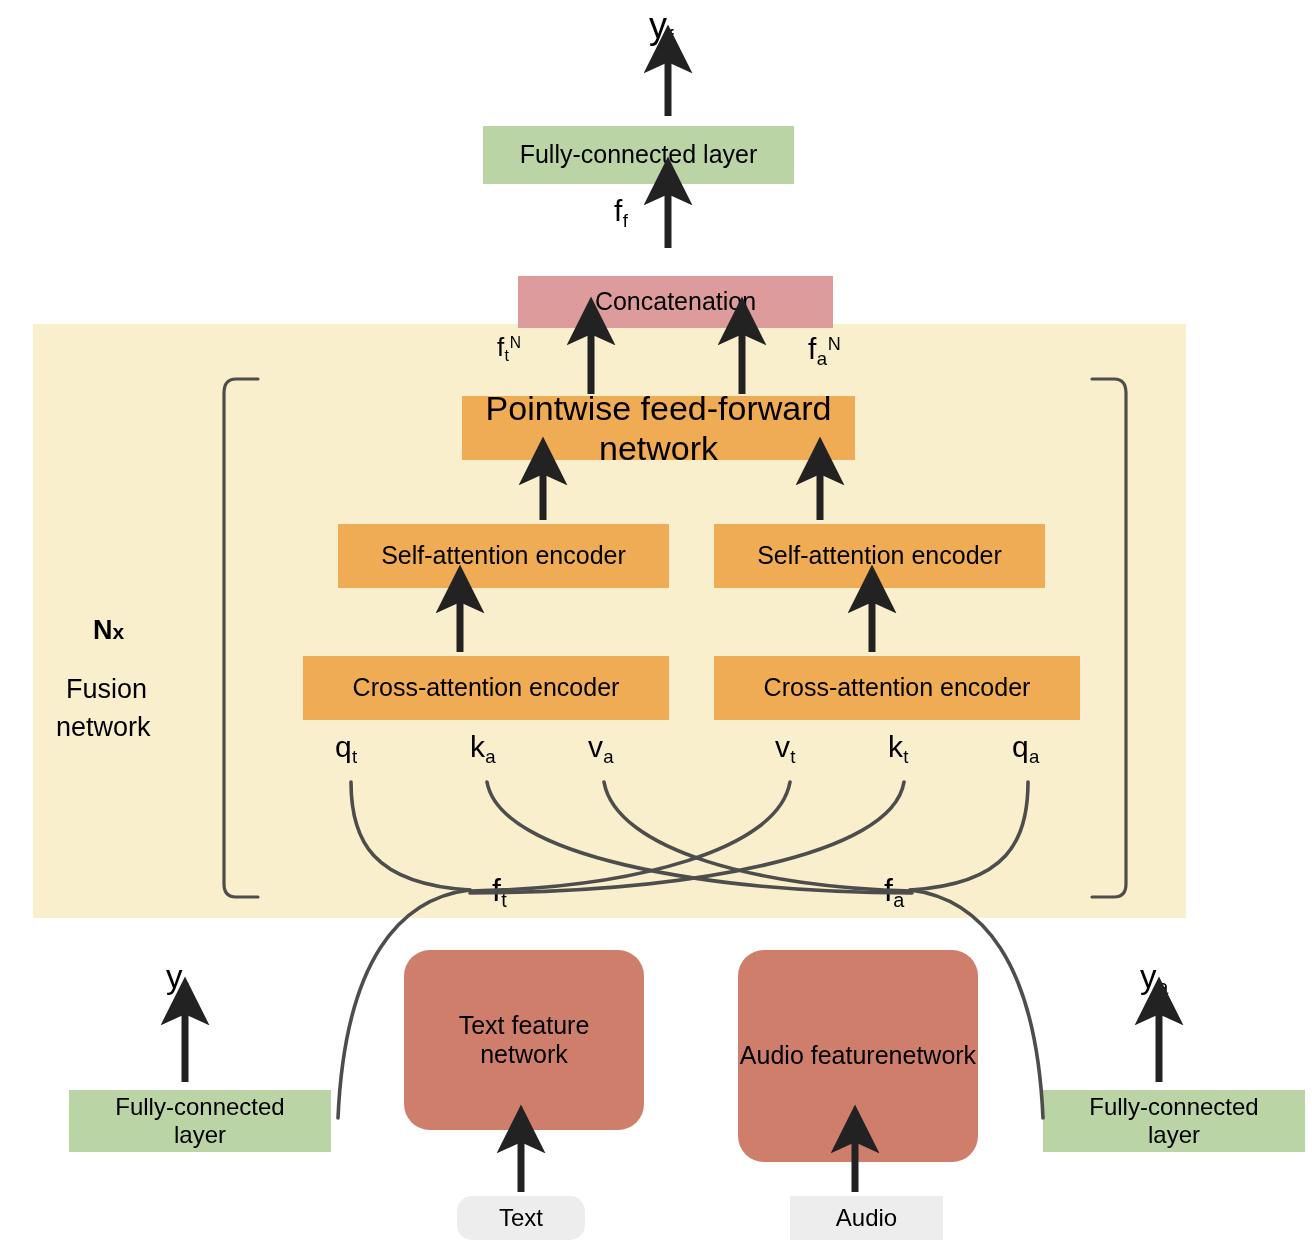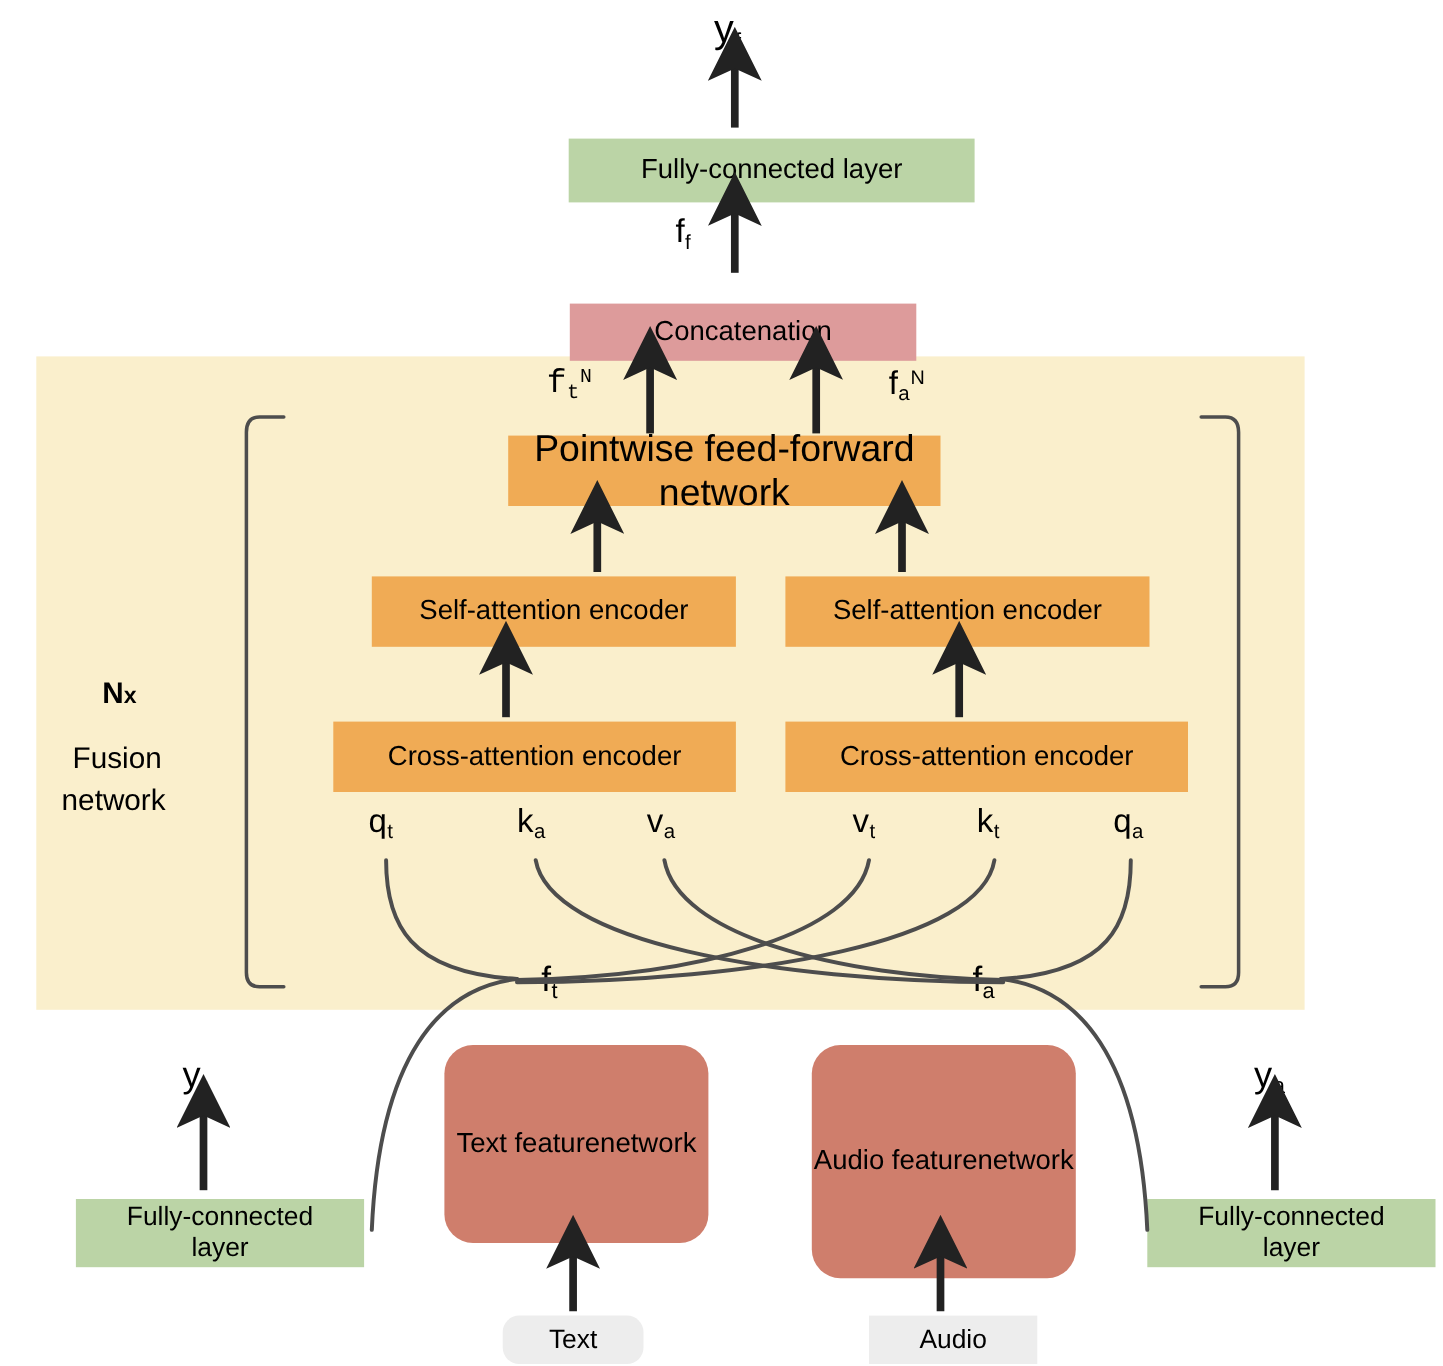--- a/index.html
+++ b/index.html
@@ -69,29 +69,29 @@
 <body>
 
 <div id="canvas">
 
   <div class="fusion-bg" style="left:33px; top:324px; width:1153px; height:594px;"></div>
 
   <div class="lbl" style="left:649px; top:8px; font-size:36px;">
     <span>y</span><sub>f</sub>
   </div>
 
-  <div class="box green" style="left:483px; top:126px; width:369px; height:58px; font-size:25px;margin-left:34px;">Fully-connected layer</div>
+  <div class="box green" style="left:483px; top:126px; width:311px; height:58px; font-size:25px;">Fully-connected layer</div>
 
   <div class="lbl" style="left:614px; top:196px; font-size:30px;">
     <span>f</span><sub>f</sub>
   </div>
 
   <div class="box pink" style="left:518px; top:252px; width:315px; height:52px; font-size:25px;">Concatenation</div>
 
-  <div class="lbl" style="left:497px; top:334px; font-size:30px;font-family:Liberation Mono, monospace;">
+  <div class="lbl" style="left:497px; top:334px; font-size:26px;">
     <span>f</span><sub>t</sub><sup>N</sup>
   </div>
   <div class="lbl" style="left:808px; top:334px; font-size:30px;">
     <span>f</span><sub>a</sub><sup>N</sup>
   </div>
 
   <div class="box orange" style="left:462px; top:396px; width:393px; height:64px; font-size:34px;">Pointwise feed-forward network</div>
 
   <div class="box orange" style="left:338px; top:524px; width:331px; height:64px; font-size:25px;">Self-attention encoder</div>
   <div class="box orange" style="left:714px; top:524px; width:331px; height:64px; font-size:25px;">Self-attention encoder</div>
@@ -125,21 +125,21 @@
   <div class="lbl" style="left:66px; top:676px; font-size:27px;">Fusion</div>
   <div class="lbl" style="left:56px; top:714px; font-size:27px;">network</div>
 
   <div class="lbl" style="left:492px; top:874px; font-size:32px;">
     <span>f</span><sub>t</sub>
   </div>
   <div class="lbl" style="left:884px; top:874px; font-size:32px;">
     <span>f</span><sub>a</sub>
   </div>
 
-  <div class="box salmon" style="left:404px; top:950px; width:240px; height:180px; font-size:25px; flex-direction:row;">
+  <div class="box salmon" style="left:404px; top:950px; width:240px; height:180px; font-size:25px; flex-direction:column;">
     <span>Text feature</span>
     <span>network</span>
   </div>
   <div class="box salmon" style="left:738px; top:950px; width:240px; height:212px; font-size:25px; flex-direction:row;">
     <span>Audio feature</span>
     <span>network</span>
   </div>
 
   <div class="lbl" style="left:166px; top:960px; font-size:33px;">
     <span>y</span><sub>t</sub>

